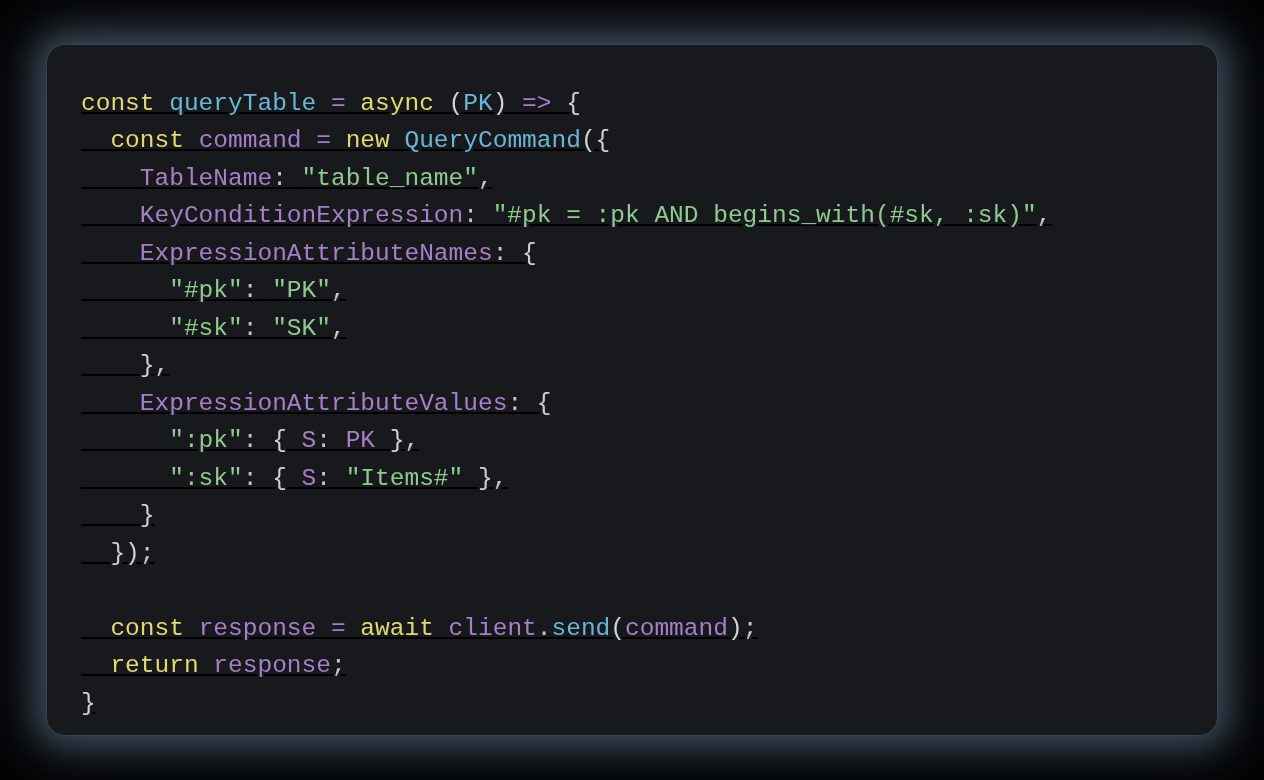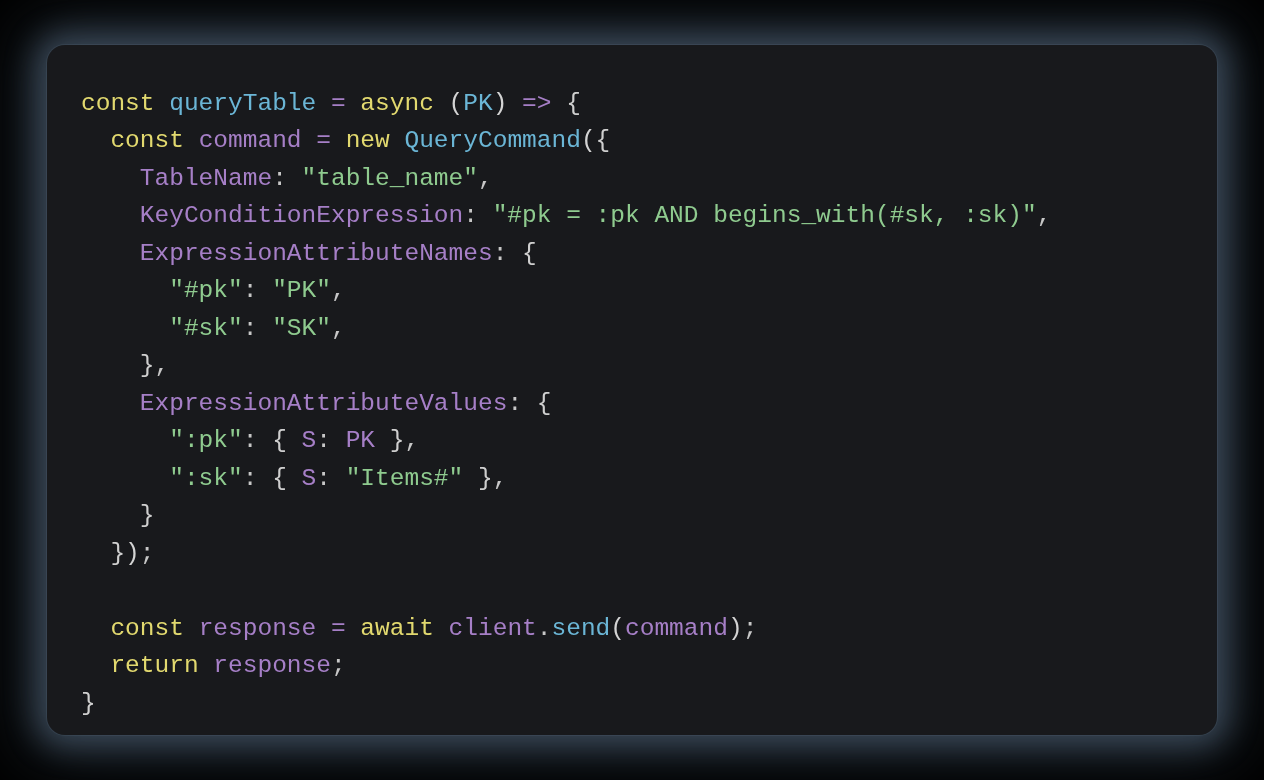--- a/index.html
+++ b/index.html
@@ -21,20 +21,21 @@
     width: 1170px;
     height: 690px;
     border-radius: 18px;
     background: #18191c;
     box-shadow:
       0 0 0 1px rgba(160,190,220,0.08),
       0 0 30px 12px rgba(130,160,195,0.35),
       0 0 70px 30px rgba(130,160,195,0.18);
     padding: 40px 34px 34px 34px;
     overflow: hidden;
+    text-decoration: underline;
   }
   pre.code {
     font-size: 24.5px;
     line-height: 1.53;
     white-space: pre;
     font-family: inherit;
     color: #d1d5db;
   }
   .tok-kw    { color: #e2d96f; }
   .tok-fn    { color: #6bb6d6; }

